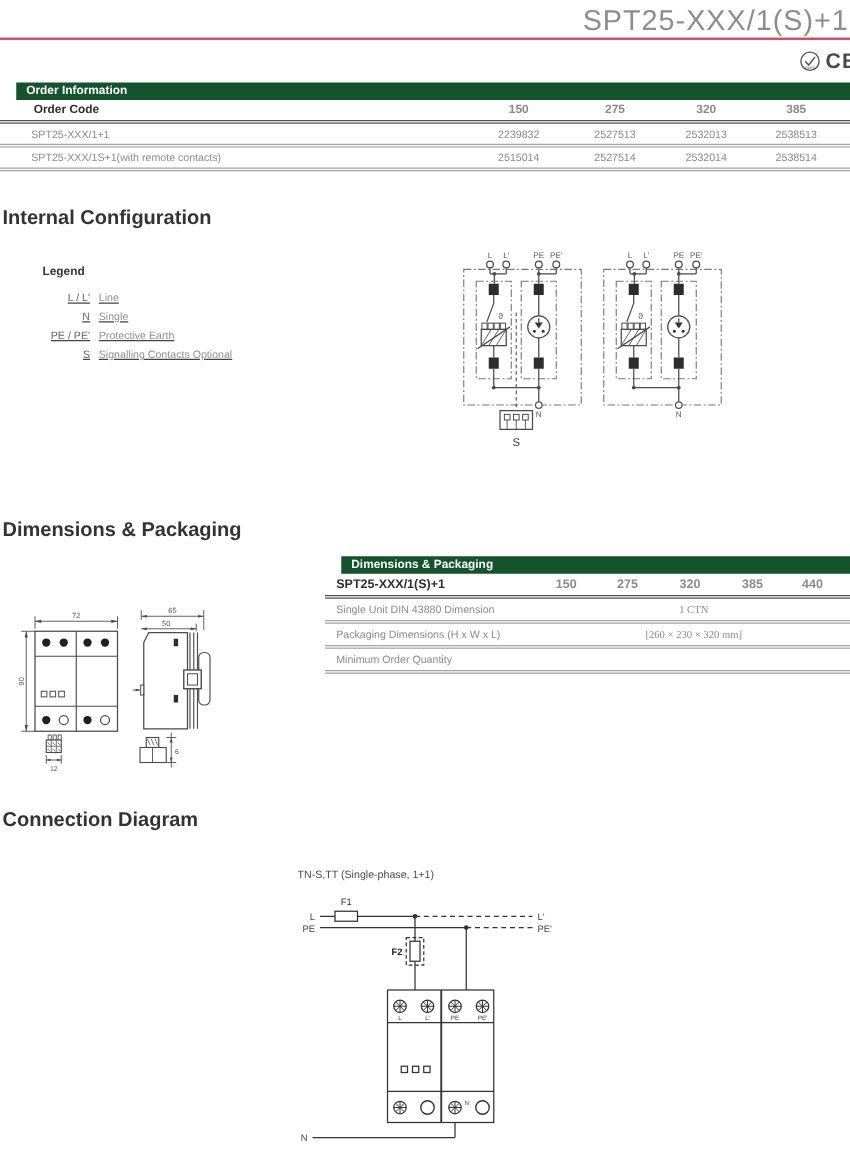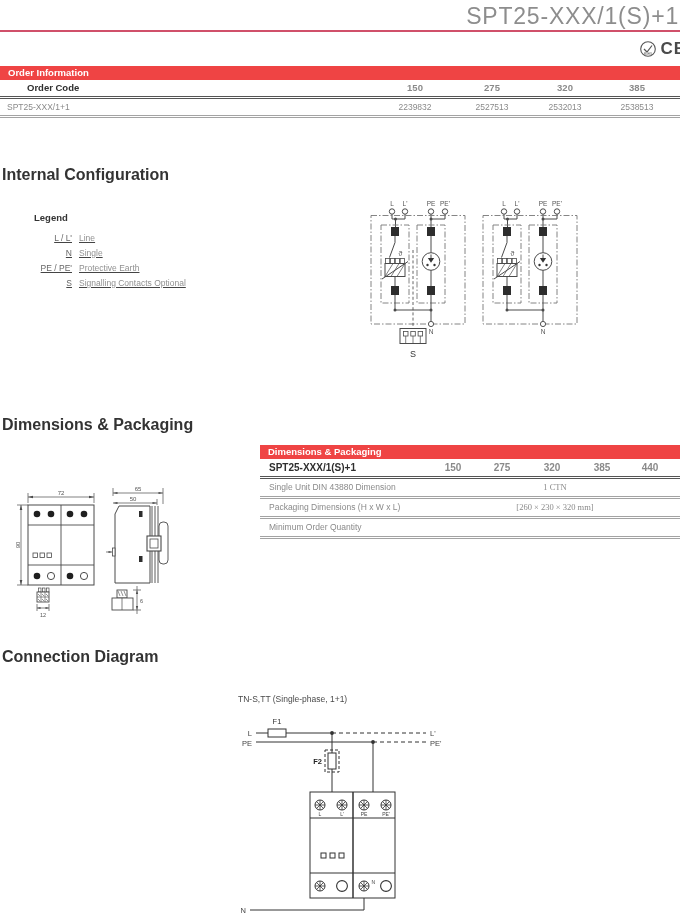--- a/index.html
+++ b/index.html
@@ -5,26 +5,26 @@
   html,body{margin:0;padding:0;background:#fff;}
   .page{position:relative;width:680px;height:923px;background:#fff;overflow:hidden;
         font-family:"Liberation Sans",sans-serif;color:#444;}
   
   .doc-title{position:absolute;top:3px;right:1px;font-size:23px;letter-spacing:.8px;
              color:#8d8d8d;white-space:nowrap;}
   .title-rule{position:absolute;top:30px;left:0;width:680px;height:2px;background:#d0506a;}
   .certs{position:absolute;top:39px;right:-6px;display:flex;align-items:center;gap:3px;}
   .ce{font-size:17px;font-weight:bold;color:#4a4a4a;letter-spacing:1px;}
   
-  .redbar{height:14px;line-height:14px;background:#ef4444;color:#fff;font-size:9.5px;
-          font-weight:bold;padding-left:8px;}
+  .redbar{height:14px;line-height:14px;background:#14532d;color:#fff;font-size:9.5px;
+          font-weight:bold;padding-left:8px;margin-left:13px;}
   .tbl{position:absolute;font-size:8.5px;}
   .trow{position:relative;height:16px;line-height:16px;border-bottom:3px double #a3a3a3;}
   .trow.thead{border-bottom:3px double #555;}
-  .tlabel{position:absolute;left:7px;top:0;color:#8a8a8a;white-space:nowrap;}
+  .tlabel{position:absolute;left:25px;top:0;color:#8a8a8a;white-space:nowrap;}
   .b{font-weight:bold;color:#2e2e2e;font-size:9.5px;}
   .num{position:absolute;top:0;width:70px;text-align:center;color:#8a8a8a;}
   .oc0{left:380px}.oc1{left:457px}.oc2{left:530px}.oc3{left:602px}
   
   .dims .tlabel{left:9px;}
   .dims .b{font-size:10px;}
   .dims .num{width:44px;color:#8a8a8a;}
   .dc0{left:171px}.dc1{left:220px}.dc2{left:270px}.dc3{left:320px}.dc4{left:368px}
   .dspan{position:absolute;left:170px;top:0;width:250px;text-align:center;color:#8a8a8a;font-family:Liberation Serif, serif;}
   .dims .trow{height:17px;line-height:17px;}
@@ -64,20 +64,27 @@
       <span class="num oc1 b">275</span>
       <span class="num oc2 b">320</span>
       <span class="num oc3 b">385</span>
     </div>
     <div class="trow">
       <span class="tlabel">SPT25-XXX/1+1</span>
       <span class="num oc0">2239832</span>
       <span class="num oc1">2527513</span>
       <span class="num oc2">2532013</span>
       <span class="num oc3">2538513</span>
+    </div>
+    <div class="trow">
+      <span class="tlabel">SPT25-XXX/1S+1(with remote contacts)</span>
+      <span class="num oc0">2515014</span>
+      <span class="num oc1">2527514</span>
+      <span class="num oc2">2532014</span>
+      <span class="num oc3">2538514</span>
     </div>
   </div>
 
   <div class="h2" style="top:166px">Internal Configuration</div>
 
   <div class="legend">
     <div class="ttl">Legend</div>
     <div class="lrow">
       <span class="lsym">L / L'</span>
       <span class="ldesc">Line</span>

